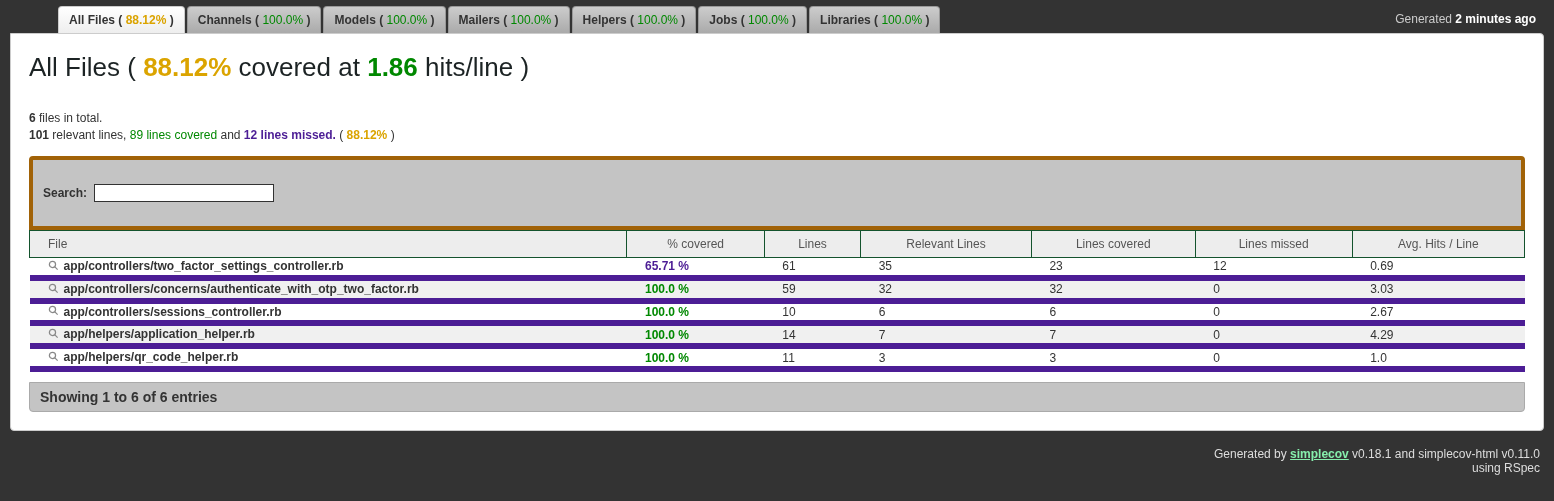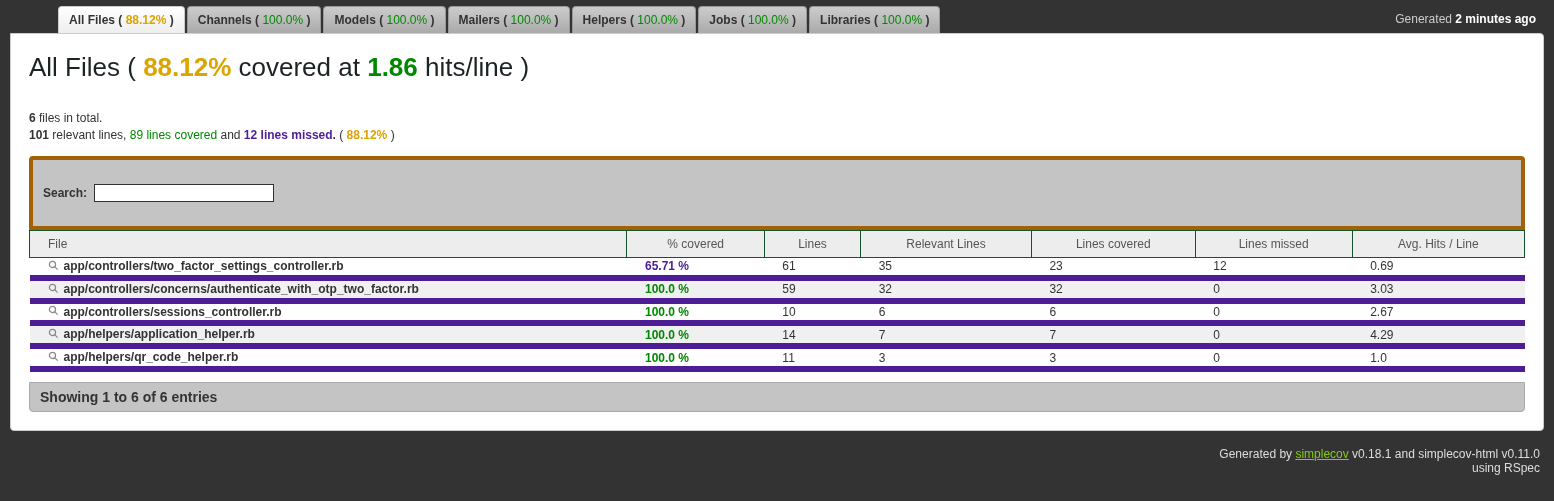--- a/index.html
+++ b/index.html
@@ -115,21 +115,21 @@
       font-weight: bold;
       font-size: 14px;
       margin-top: 10px;
     }
     .page-footer {
       text-align: right;
       color: #ddd;
       font-size: 12px;
       padding: 6px 14px 10px 0;
     }
-    .page-footer a { color: #84cc16; text-decoration: underline; font-weight: normal; }
+    .page-footer a { color: #86efac; text-decoration: underline; font-weight: bold; }
     td.num { text-align: left; }
     td.covered { font-weight: bold; }
   </style>
 </head>
 <body>
 
 <div class="header-bar">
   <div class="tabs" id="tabs-container">
       <div class="tab active"><span class="tab-label-two">All Files ( </span><span class="yellow">88.12%</span><span> )</span></div>
       <div class="tab"><span class="tab-label-two">Channels ( </span><span class="green">100.0%</span><span> )</span></div>

